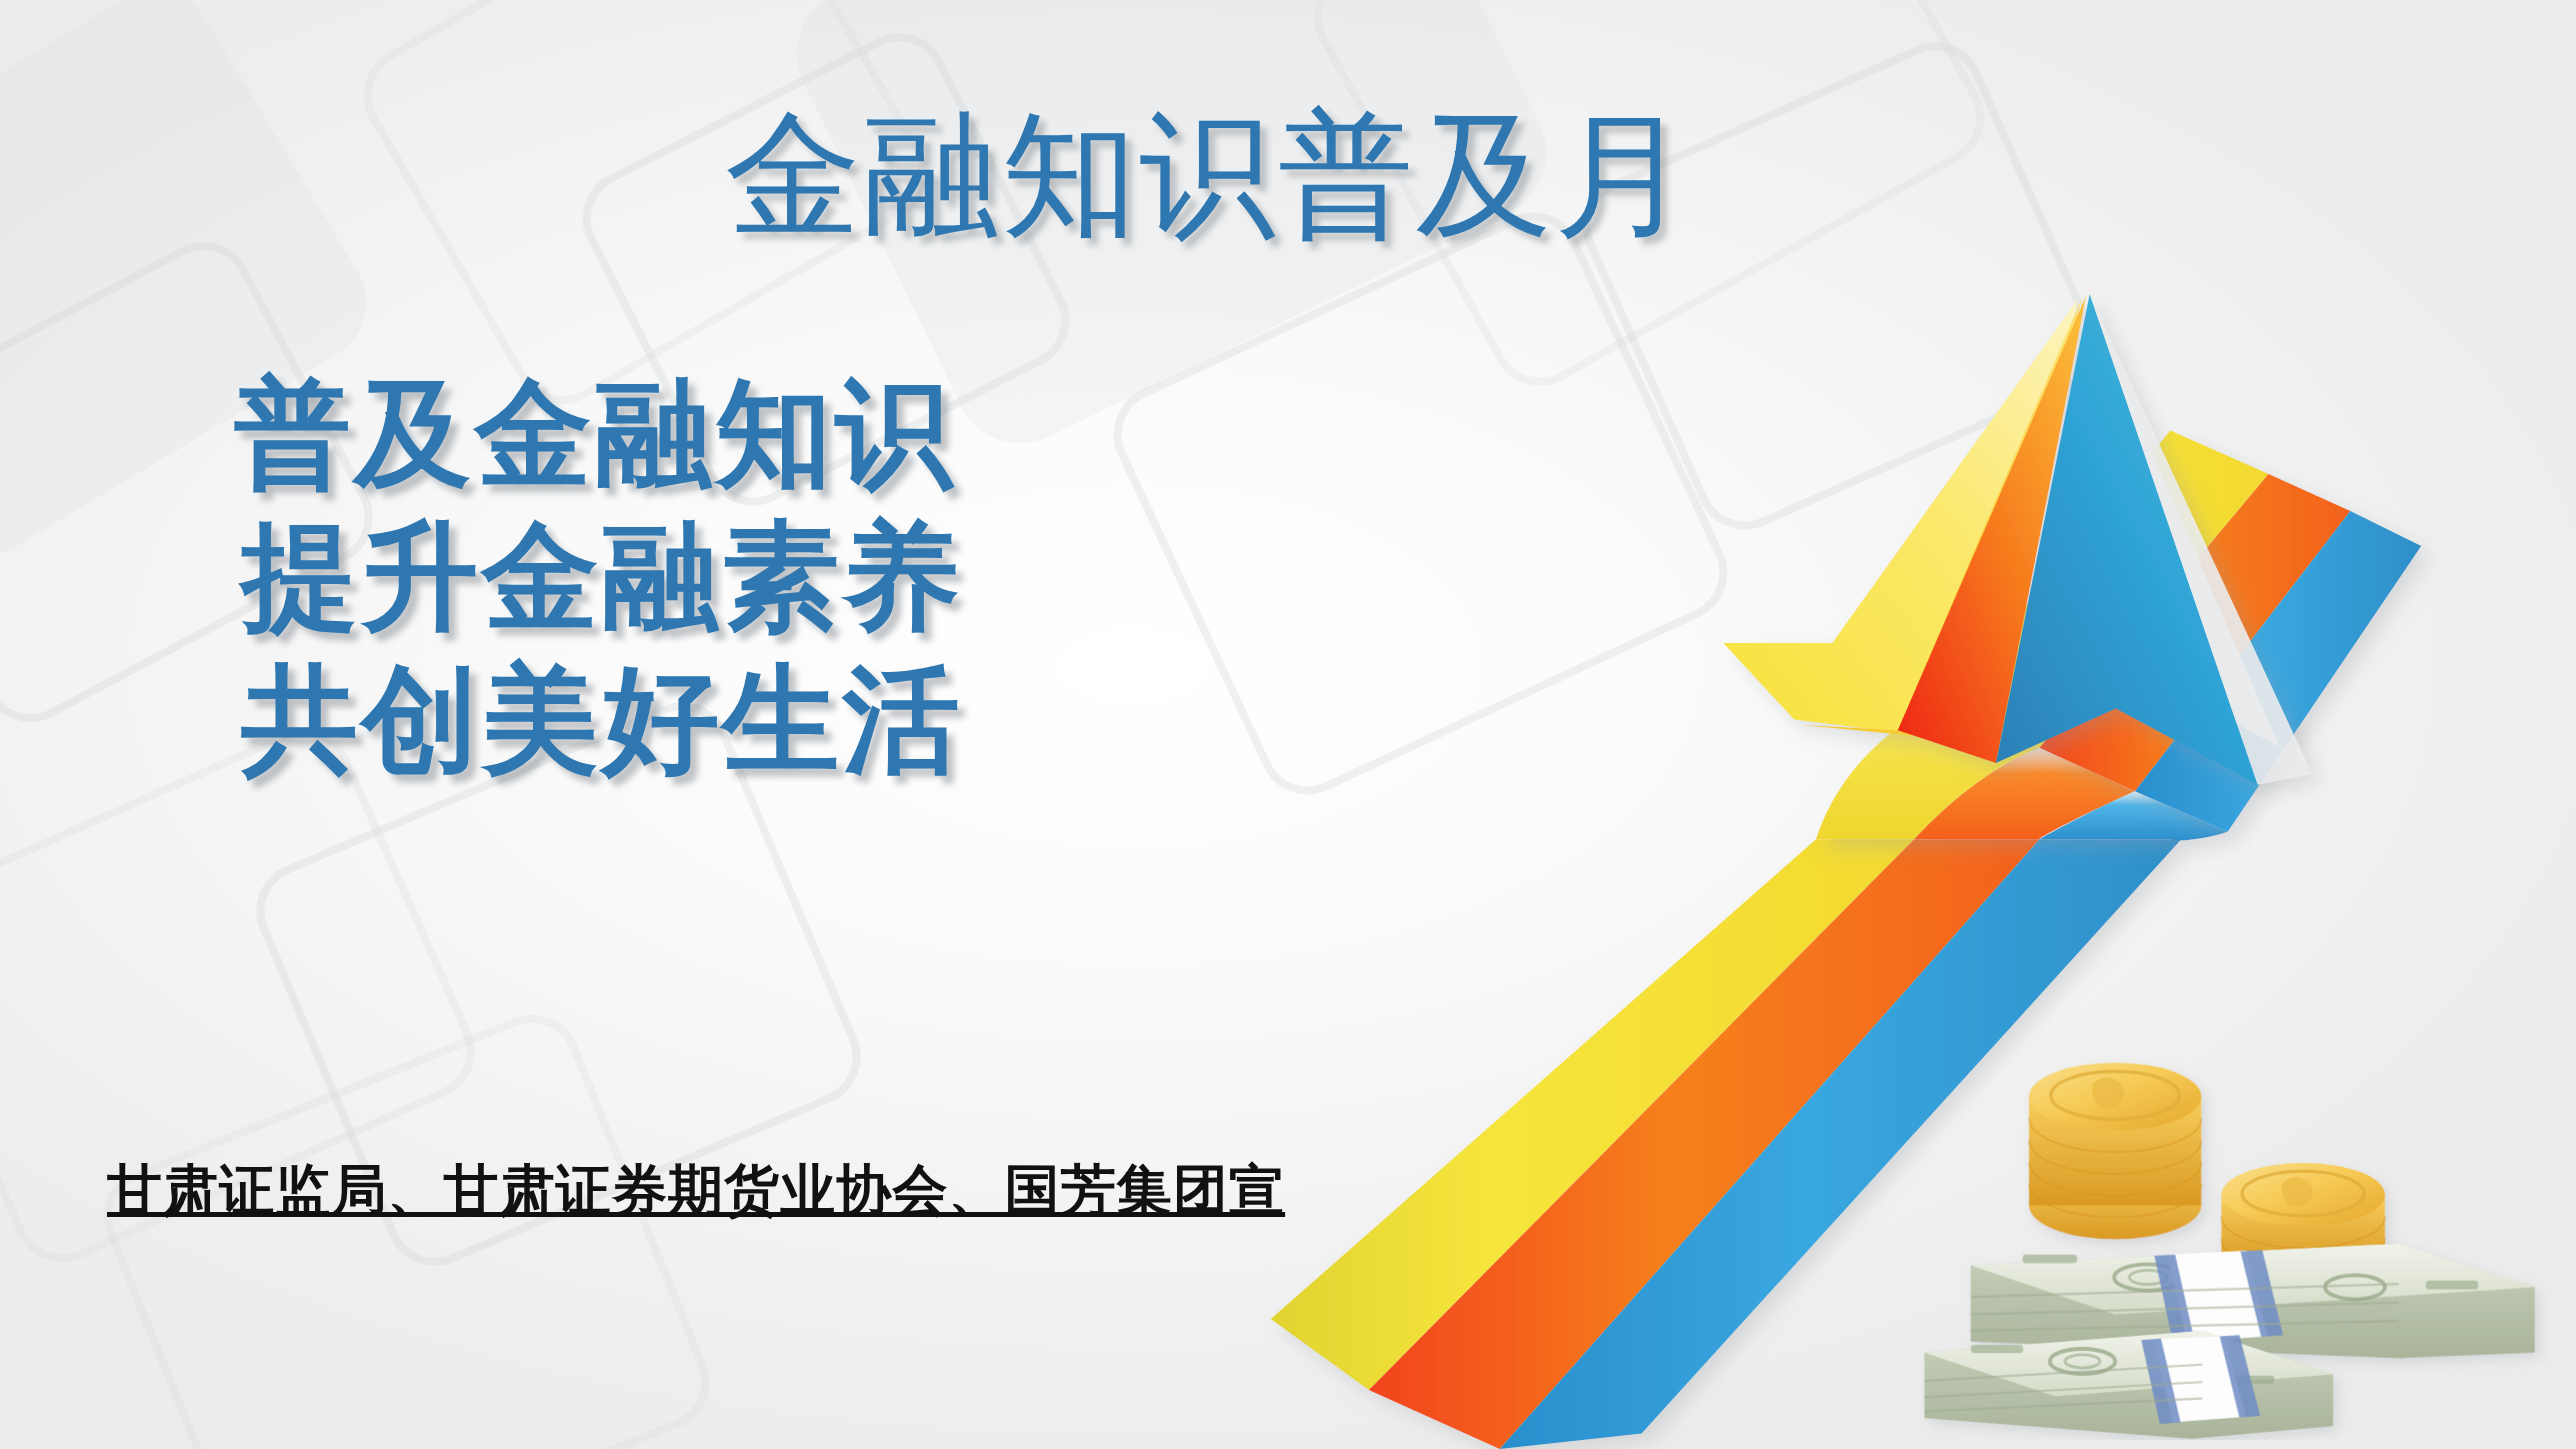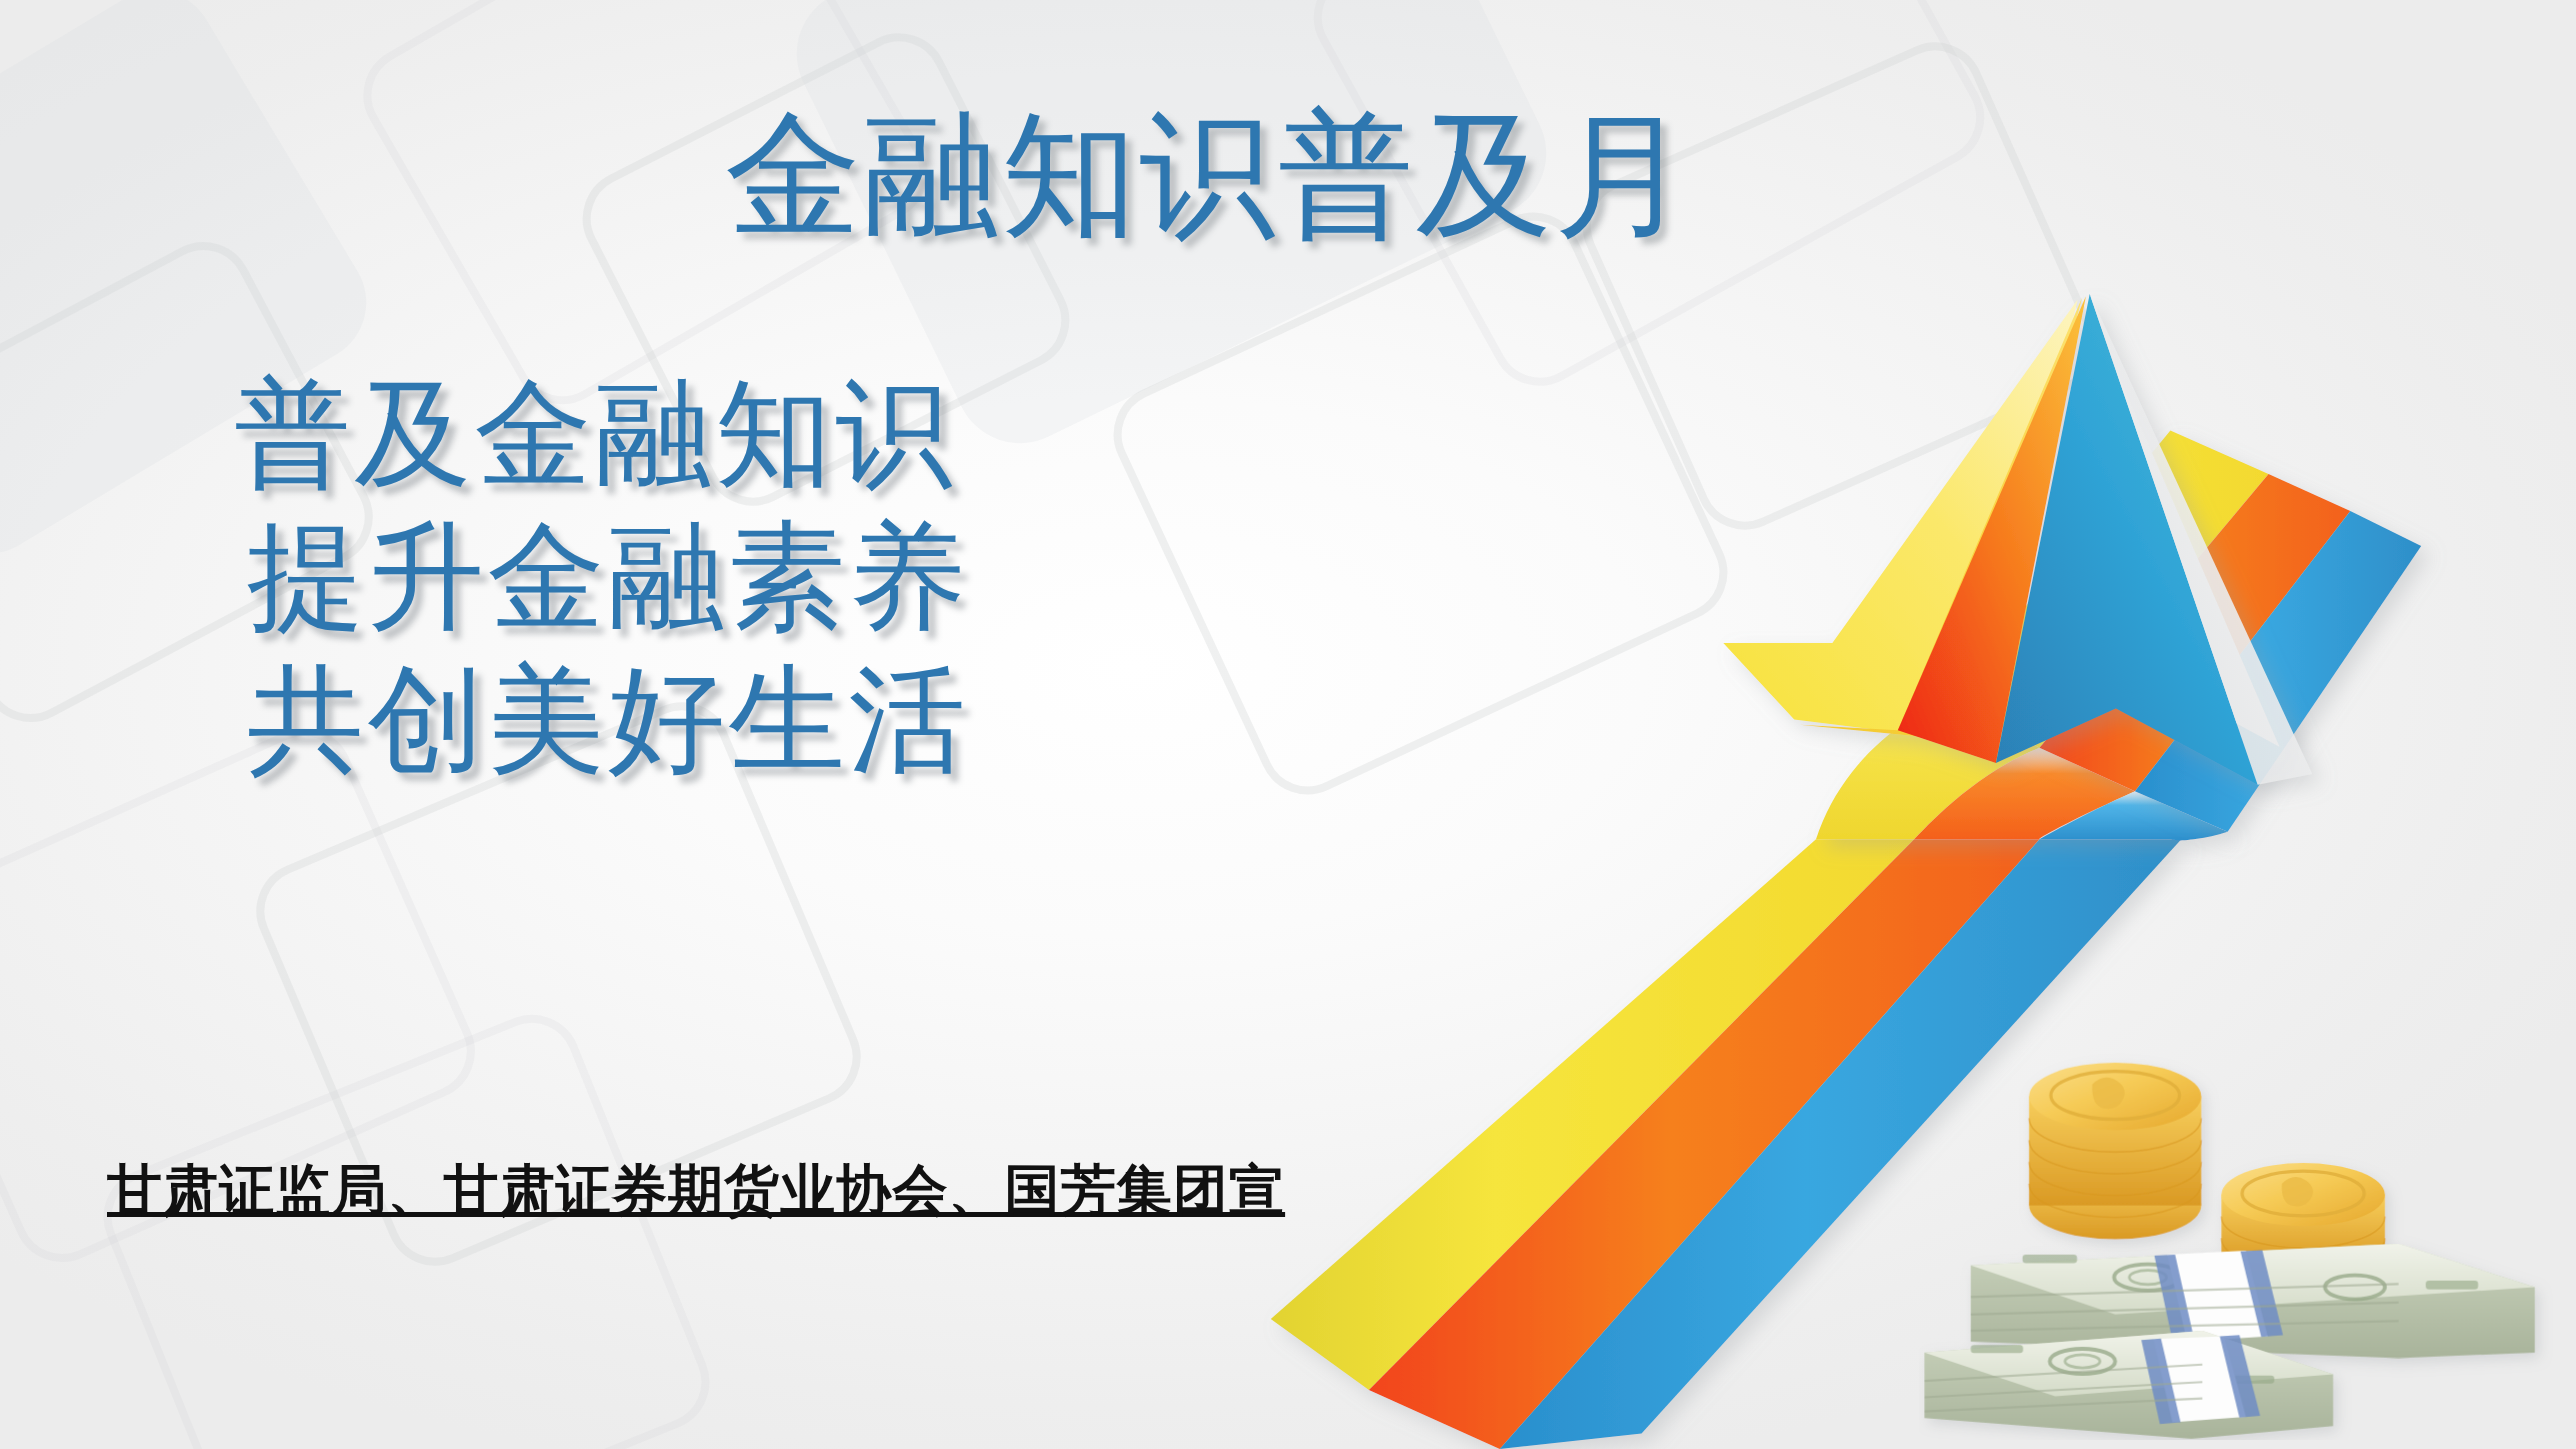--- a/index.html
+++ b/index.html
@@ -56,27 +56,27 @@
   }
   #headline{
     position:absolute;
     left:234px;top:371px;
     display:flex;flex-direction:column;
     gap:16.4px;
   }
   #headline .hl{
     font-size:117px;
     line-height:1.08;
-    font-weight:normal;
+    font-weight:bold;
     color:#2E77B0;
     letter-spacing:3.3px;
     text-shadow:7.6px 7.6px 6.5px rgba(120,126,132,.45);
     white-space:nowrap;
   }
-  #headline .hl.indent{ margin-left:13px; }
+  #headline .hl.indent{ margin-left:7px; }
   #credit{
     position:absolute;
     left:107px;top:1163px;
     font-size:55px;
     line-height:1;
     font-weight:bold;
     color:#111111;
     letter-spacing:1.1px;
     white-space:nowrap;
     font-family:"Liberation Serif","DejaVu Serif",serif;

